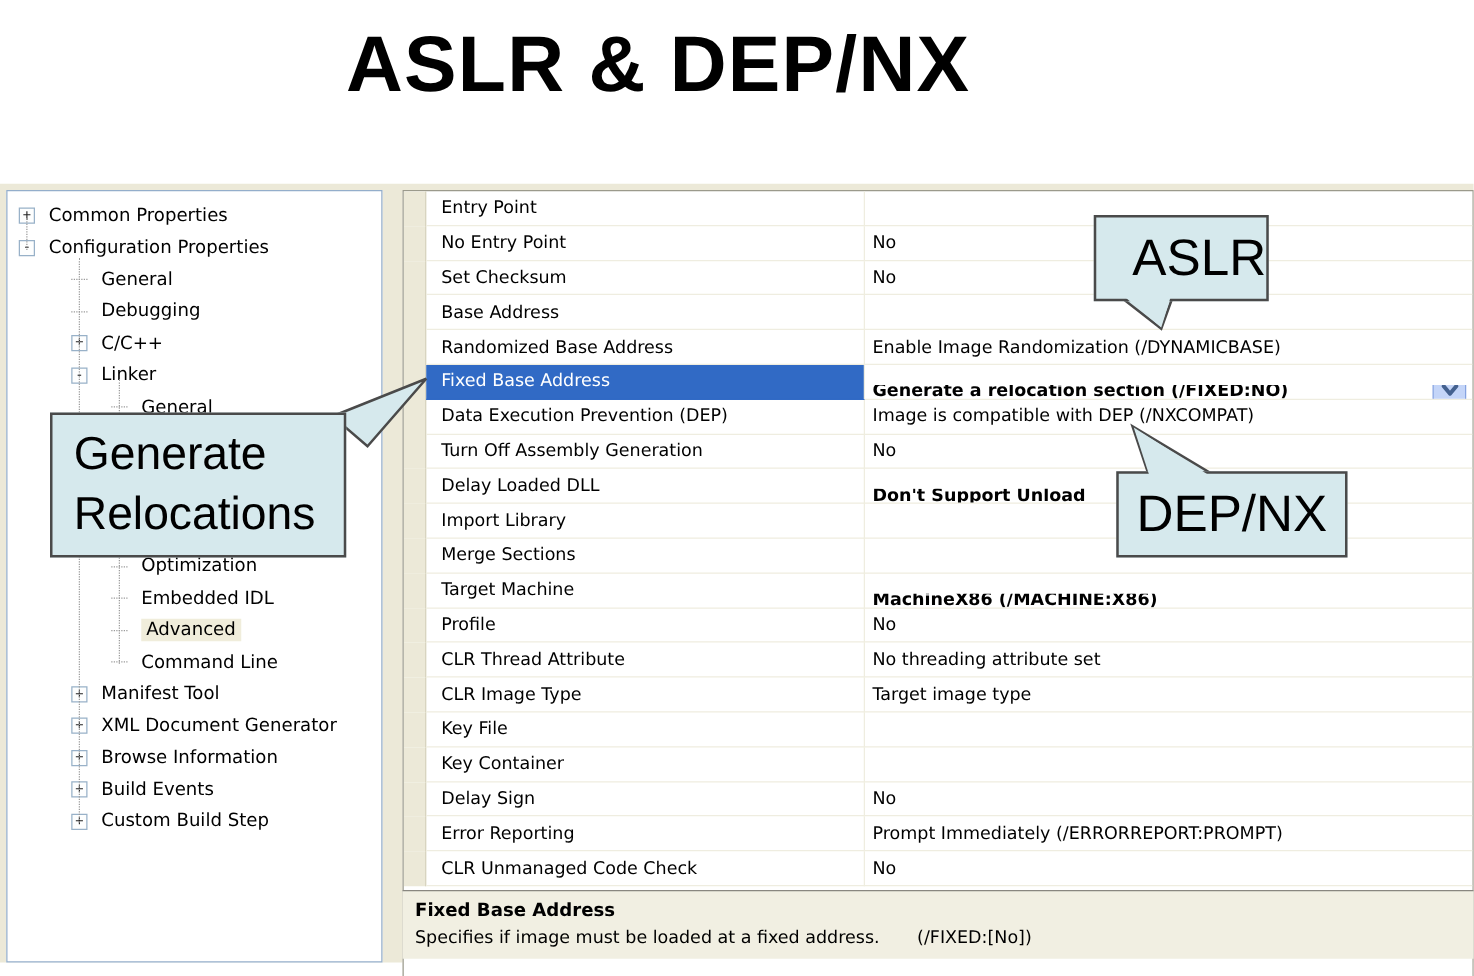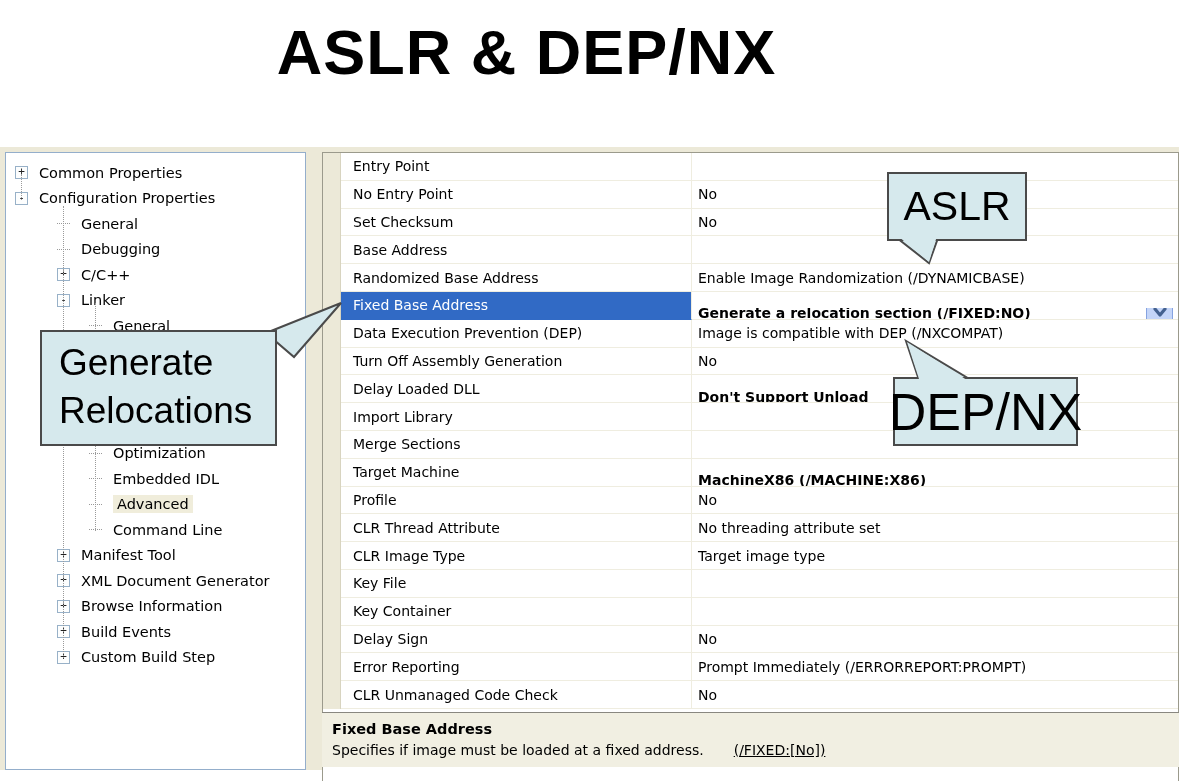--- a/index.html
+++ b/index.html
@@ -41,28 +41,28 @@
   .g-row.bold .g-val { font-weight:bold;margin-top:16px; }
   .dd-btn { position:absolute; right:5px; top:50%; transform:translateY(-50%); width:27px; height:22px;
     background:#C4D5F8; border:1px solid #86A3E0; border-radius:3px;
     display:flex; align-items:center; justify-content:center; }
 
   
   .desc-panel { position:absolute; left:322px; top:712px; width:857px; height:55px;
     background:#F1EFE2; border-top:1px solid #898780; padding:8px 0 0 10px; }
   .desc-title { font-weight:bold; font-size:14.5px; }
   .desc-text { font-size:14px; margin-top:5px; }
-  .desc-flag { margin-left:30px;text-decoration:underline; }
+  .desc-flag { margin-left:30px; }
 
   
   .callout { position:absolute; background:var(--callout); border:2px solid #4A4A4A;
     font-family:"Liberation Sans", sans-serif; color:#000; z-index:10; }
   #co-aslr   { left:875px; top:172px; width:140px; height:69px; font-size:41px;
-    display:flex; align-items:center; justify-content:center;margin-left:12px; }
-  #co-depnx  { left:893px; top:377px; width:185px; height:69px; font-size:52px;
+    display:flex; align-items:center; justify-content:flex-end; }
+  #co-depnx  { left:893px; top:377px; width:185px; height:69px; font-size:41px;
     display:flex; align-items:center; justify-content:center; }
   #co-genrel { left:40px; top:330px; width:237px; height:116px; font-size:37px;
     line-height:1.3; padding:7px 0 0 17px; }
   svg.tails { position:absolute; left:0; top:0; width:1179px; height:781px; pointer-events:none; }
   #tails-under { z-index:5; } #tails-over { z-index:12; }
 </style>
 </head>
 <body>
 
 <h1 class="slide-title">ASLR &amp; DEP/NX</h1>

